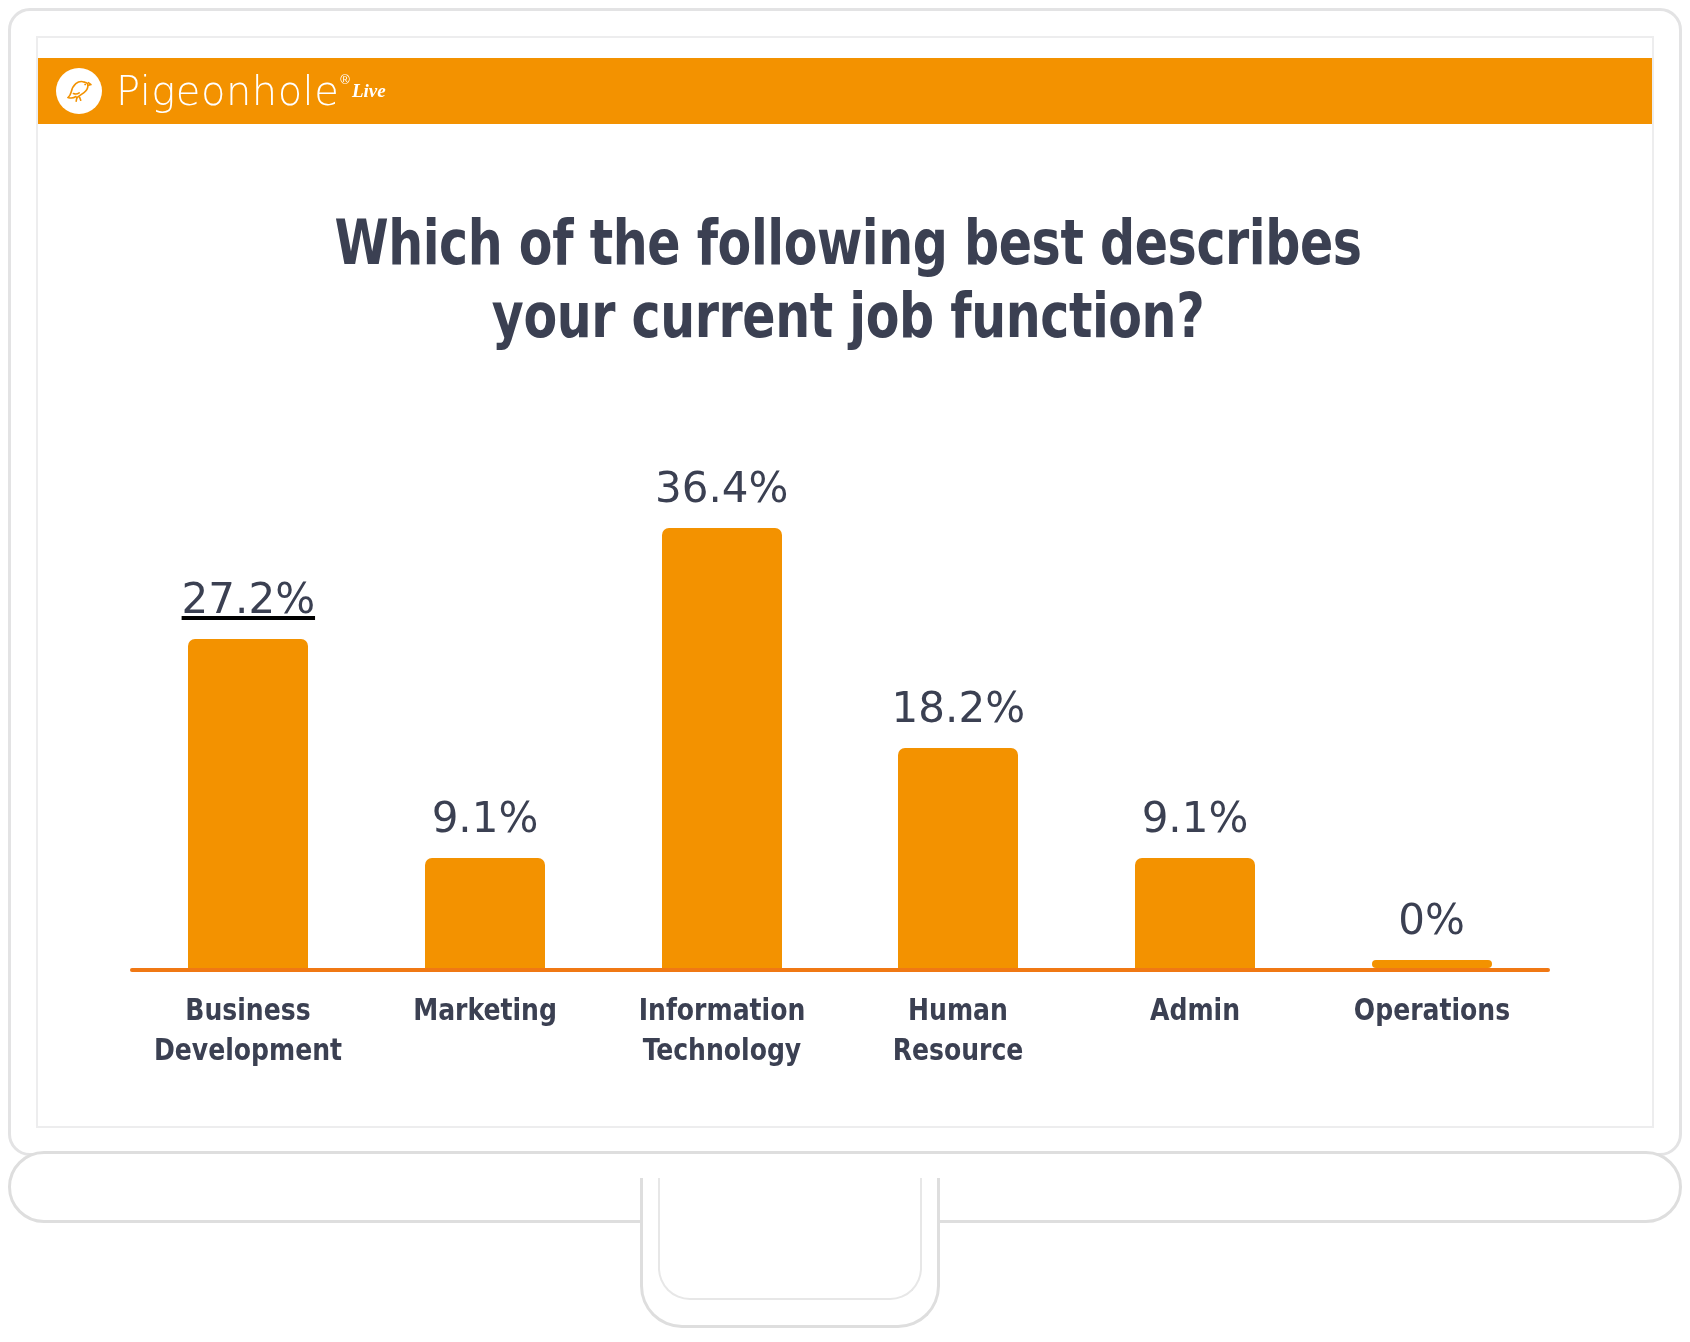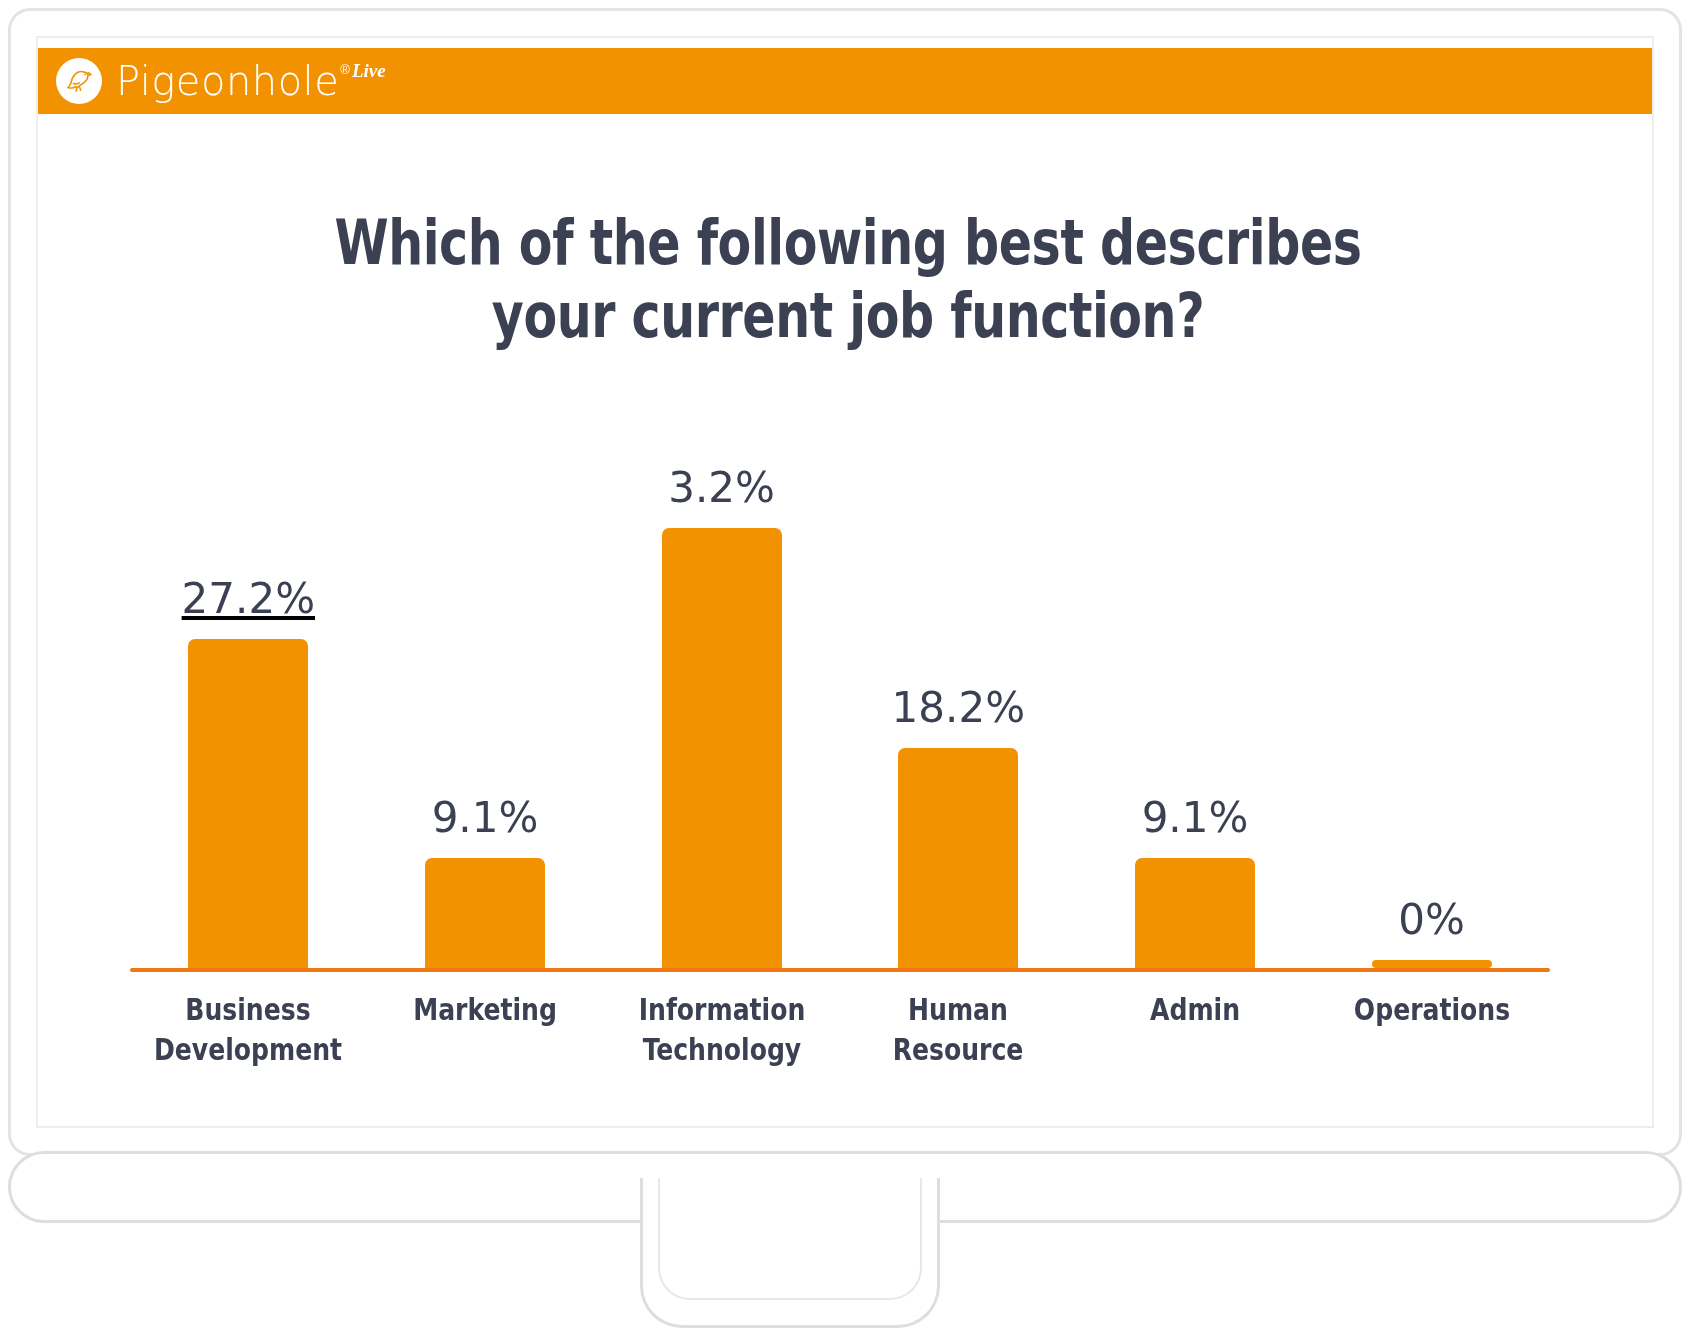--- a/index.html
+++ b/index.html
@@ -63,21 +63,21 @@
     position: absolute;
     left: 38px; top: 38px;
     width: 1614px; height: 1088px;
     background: #ffffff;
     overflow: hidden;
   }
 
   
   #brand-bar {
     position: absolute;
-    left: 0; top: 10px;
+    left: 0; top: 20px;
     width: 1614px; height: 66px;
     background: var(--brand, #F39200);
     display: flex;
     align-items: center;
     padding-left: 18px;
   }
   .logo-circle {
     width: 46px; height: 46px;
     border-radius: 50%;
     background: #ffffff;
@@ -102,21 +102,21 @@
     line-height: 1;
     margin-top: 2px;
     margin-left: 1px;
   }
   .wordmark .live {
     font-family: "Liberation Serif", serif;
     font-style: italic;
     font-weight: bold;
     font-size: 19px;
     line-height: 1;
-    margin-top: 0;
+    margin-top: 10px;
     margin-left: 2px;
   }
 
   
   #poll-title {
     position: absolute;
     left: 180px; top: 168px;
     width: 1260px;
     text-align: center;
     font-family: "DejaVu Sans Condensed", "Liberation Sans Narrow", "Liberation Sans", sans-serif;
@@ -228,21 +228,21 @@
       <div id="plot">
           <div class="col" style="left: 28.3333px; text-decoration: underline;">
             <div class="val">27.2%</div>
             <div class="bar" title="Business Development 27.2%" style="height: 328.791px; background: rgb(243, 146, 0);"></div>
           </div>
           <div class="col" style="left: 265px;">
             <div class="val">9.1%</div>
             <div class="bar" title="Marketing 9.1%" style="height: 110px; background: rgb(243, 146, 0);"></div>
           </div>
           <div class="col" style="left: 501.667px;">
-            <div class="val">3.2%</div>
+            <div class="val">36.4%</div>
             <div class="bar" title="Information Technology 36.4%" style="height: 440px; background: rgb(243, 146, 0);"></div>
           </div>
           <div class="col" style="left: 738.333px;">
             <div class="val">18.2%</div>
             <div class="bar" title="Human Resource 18.2%" style="height: 220px; background: rgb(243, 146, 0);"></div>
           </div>
           <div class="col" style="left: 975px;">
             <div class="val">9.1%</div>
             <div class="bar" title="Admin 9.1%" style="height: 110px; background: rgb(243, 146, 0);"></div>
           </div>

